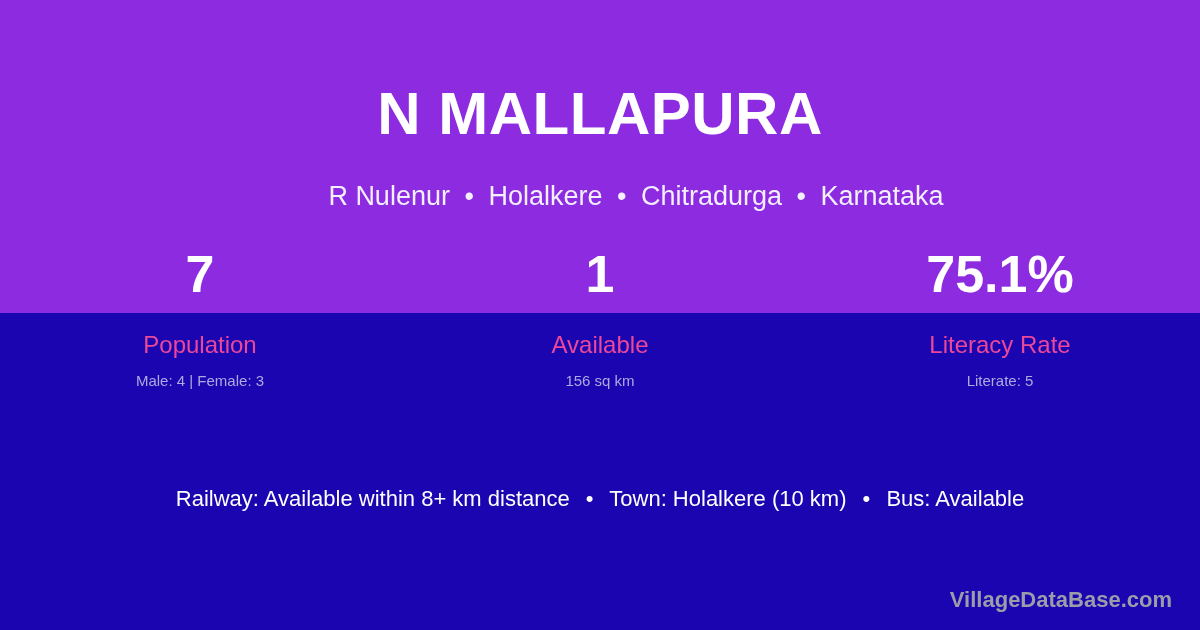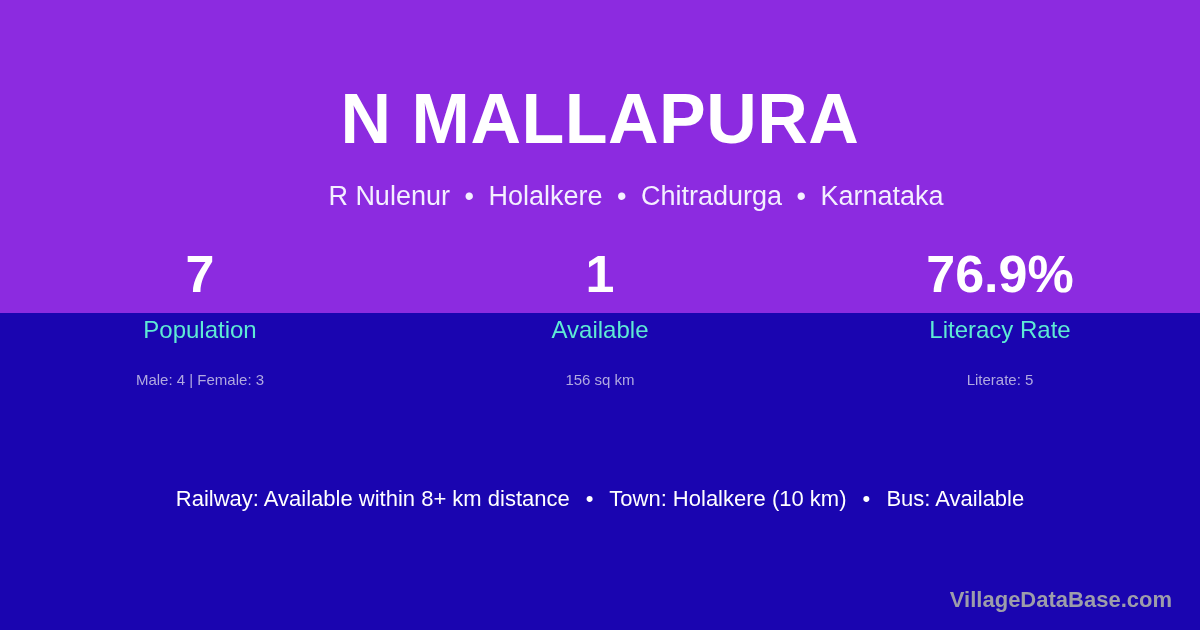--- a/index.html
+++ b/index.html
@@ -33,21 +33,21 @@
   }
 
   
   #title {
     position: absolute;
     left: 0;
     top: 84px;
     width: 1200px;
     text-align: center;
     color: #ffffff;
-    font-size: 70px;
+    font-size: 60px;
     font-weight: 700;
     letter-spacing: 0.5px;
     line-height: 1.0;
     white-space: nowrap;
   }
 
   
   #subtitle {
     position: absolute;
     left: 0;
@@ -81,34 +81,34 @@
   }
   .stat-value {
     color: #ffffff;
     font-size: 52px;
     font-weight: 700;
     line-height: 1.0;
     height: 65px;
     display: block;
   }
   .stat-label {
-    color: #5eead4;
+    color: #ec4899;
     font-size: 24px;
     font-weight: 400;
     line-height: 1.0;
     display: block;
-    margin-top: 5px;
+    margin-top: 20px;
   }
   .stat-sub {
     color: #b0a9e0;
     font-size: 15px;
     font-weight: 400;
     line-height: 1.0;
     display: block;
-    margin-top: 30px;
+    margin-top: 16px;
   }
 
   
   #amenities {
     position: absolute;
     left: 0;
     top: 487px;
     width: 1200px;
     text-align: center;
     color: #ffffff;
@@ -171,21 +171,21 @@
       <span class="stat-sub">Male: 4 | Female: 3</span>
     </div>
 
     <div class="stat">
       <span class="stat-value">1</span>
       <span class="stat-label">Available</span>
       <span class="stat-sub">156 sq km</span>
     </div>
 
     <div class="stat">
-      <span class="stat-value">76.9%</span>
+      <span class="stat-value">75.1%</span>
       <span class="stat-label">Literacy Rate</span>
       <span class="stat-sub">Literate: 5</span>
     </div>
 
   </div>
 
   <div id="amenities">
     <span>Railway: Available within 8+ km distance</span>
     <span class="sep">•</span>
     <span>Town: Holalkere (10 km)</span>

